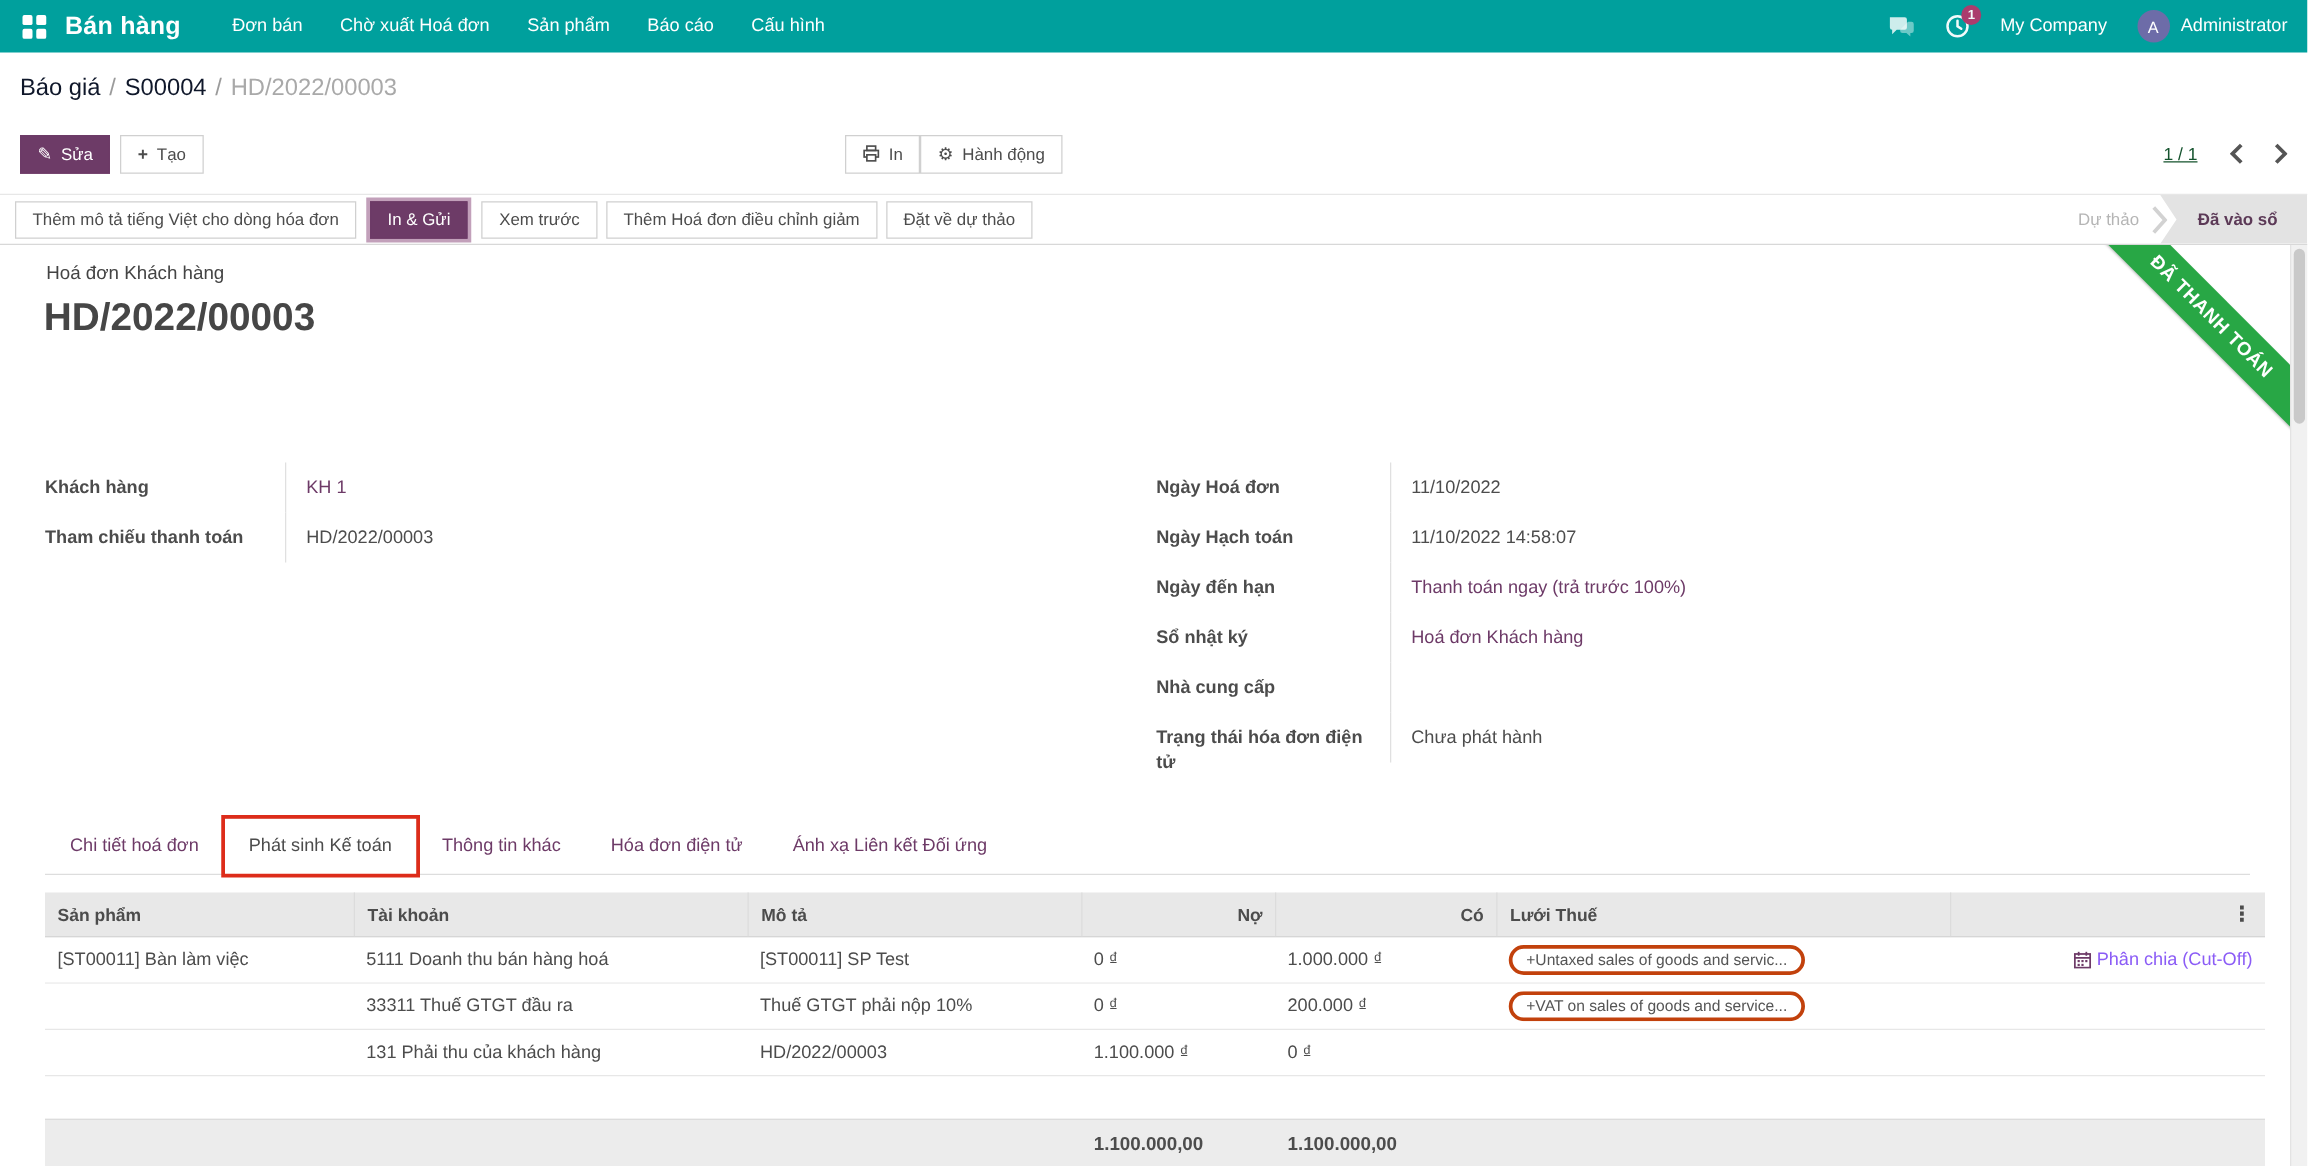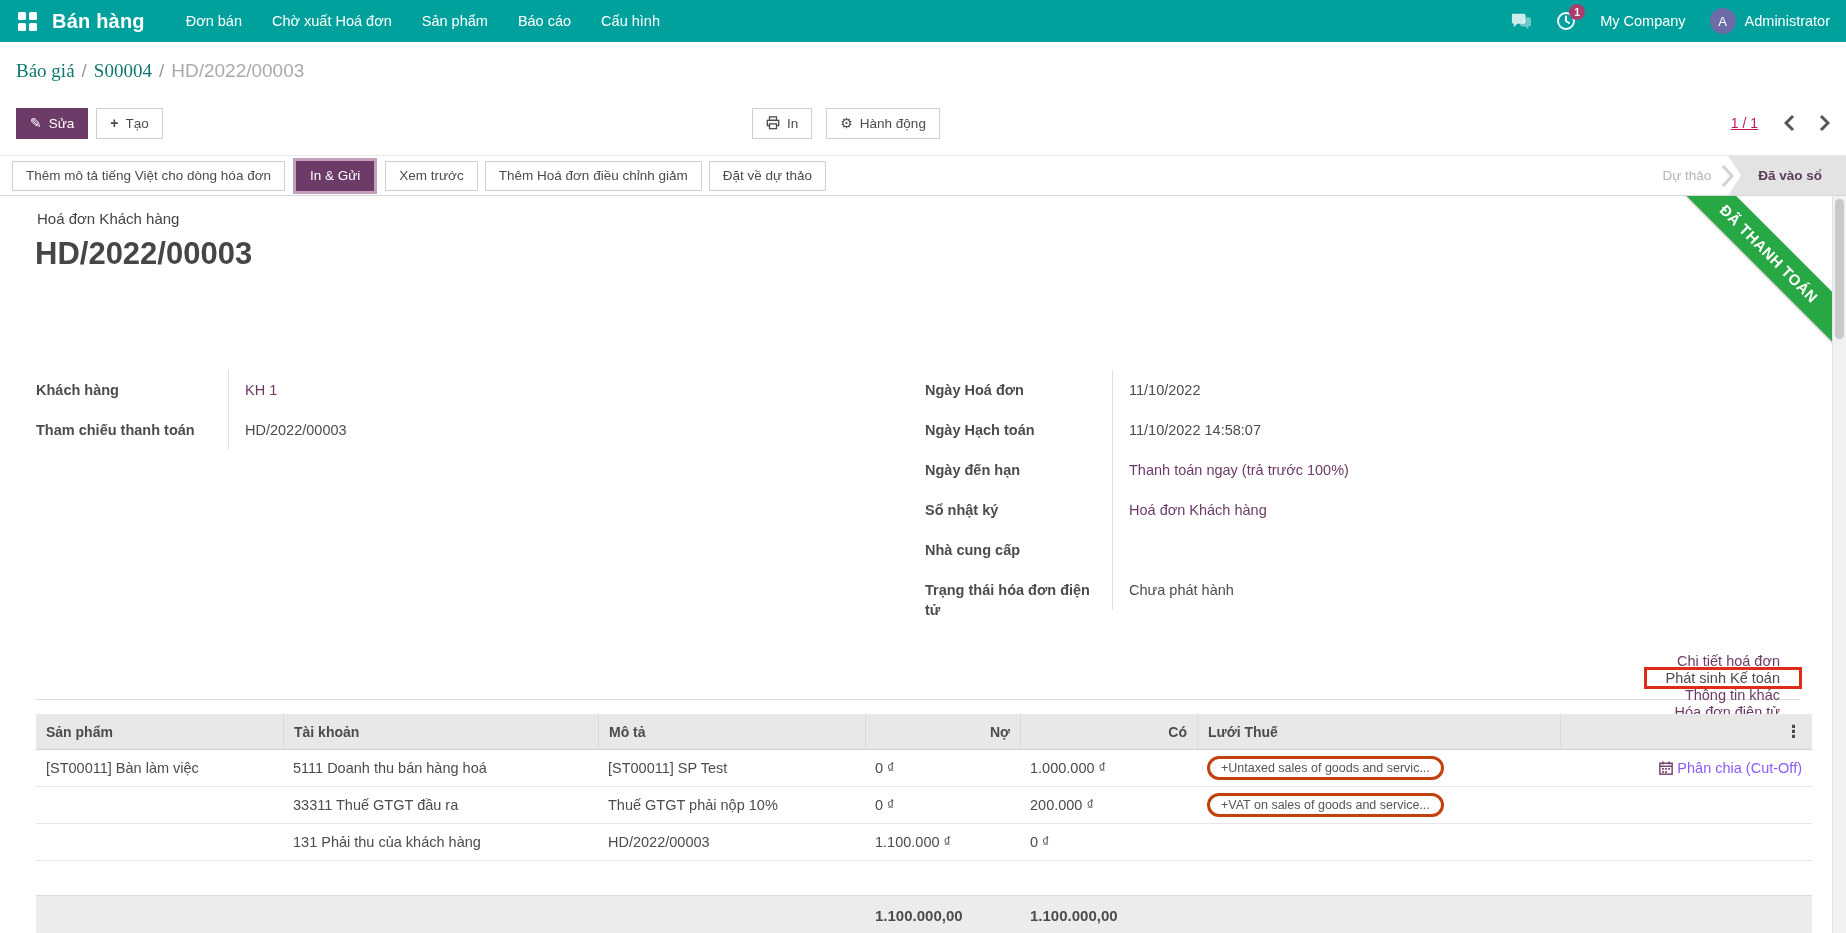--- a/index.html
+++ b/index.html
@@ -32,33 +32,33 @@
   .user-block { display: flex; align-items: center; gap: 9px; cursor: pointer; }
   .avatar {
     width: 26px; height: 26px; border-radius: 50%; background: #6d6ca8; color: #fff;
     font-size: 13px; display: flex; align-items: center; justify-content: center;
   }
   .user-name { font-size: 14.5px; }
 
   
   .control-panel { padding: 16px 16px 0 16px; }
   .breadcrumb { font-size: 19px; height: 38px; line-height: 26px; color: #9b9b9b; }
-  .breadcrumb a { color: #0f766e; text-decoration: none; cursor: pointer; font-family: Liberation Serif, serif; }
+  .breadcrumb a { color: #0f172a; text-decoration: none; cursor: pointer; }
   .breadcrumb .sep { color: #9b9b9b; padding: 0 7px; }
   .breadcrumb .current { color: #a9a9a9; }
   .cp-row { position: relative; display: flex; align-items: center; height: 34px; margin-top: 10px; }
   .btn {
     height: 31px; display: inline-flex; align-items: center; gap: 7px;
     font-size: 13.5px; padding: 0 13px; border: 1px solid #d0d0d0; background: #fff;
     color: #4c4c4c; cursor: pointer; border-radius: 0; font-family: inherit;
   }
   .btn-primary { background: #6d3b67; border-color: #6d3b67; color: #fff; }
   .cp-left { display: flex; gap: 8px; }
-  .cp-center { position: absolute; left: 736px; display: flex; gap: 14px; }
-  .pager { position: absolute; right: 0; display: flex; align-items: center; gap: 26px; font-size: 14px; color: #be185d; text-decoration: underline; }
+  .cp-center { position: absolute; left: 660px; display: flex; }
+  .pager { position: absolute; right: 0; display: flex; align-items: center; gap: 26px; font-size: 14px; color: #14532d; text-decoration: underline; }
   .pager .chevrons { display: flex; gap: 24px; }
   .pager svg { cursor: pointer; }
   .glyph { font-size: 14px; line-height: 1; }
 
   
   .statusbar {
     position: relative; height: 41px; margin-top: 15px;
     border-top: 1px solid #e7e7e7; border-bottom: 1px solid #d8d8d8;
     display: flex; align-items: center; padding: 0 0 0 12px; background: #fff;
   }
@@ -95,21 +95,21 @@
   .fgroup-left { left: 36px; }
   .fgroup-right { left: 925px; }
   .frow { display: grid; align-items: start; }
   .fgroup-left .frow { grid-template-columns: 192px 1fr; }
   .fgroup-right .frow { grid-template-columns: 187px 1fr; }
   .flabel { font-size: 14.5px; font-weight: bold; color: #4c4c4c; padding: 10px 14px 10px 0; line-height: 20px; }
   .fvalue { font-size: 14.5px; color: #4c4c4c; padding: 10px 0 10px 16px; border-left: 1px solid #e0e0e0; line-height: 20px; min-height: 40px; }
   .fvalue.link { color: #6d3a67; cursor: pointer; }
 
   
-  .tabs { position: absolute; left: 36px; right: 46px; top: 456px; height: 48px; display: flex; align-items: flex-end; border-bottom: 1px solid #ddd; flex-direction: column; }
+  .tabs { position: absolute; left: 36px; right: 46px; top: 456px; height: 48px; display: flex; align-items: flex-end; border-bottom: 1px solid #ddd; }
   .tab {
     height: 46px; display: flex; align-items: center; padding: 0 19px;
     font-size: 14.5px; color: #6d3a67; cursor: pointer; border: 1px solid transparent; margin-bottom: -1px;
   }
   .tab-active {
     color: #4c4c4c; background: #fff; border-color: #ddd; border-bottom-color: #fff;
     outline: 3px solid #dd2c1a; outline-offset: -1px;
   }
 
   

